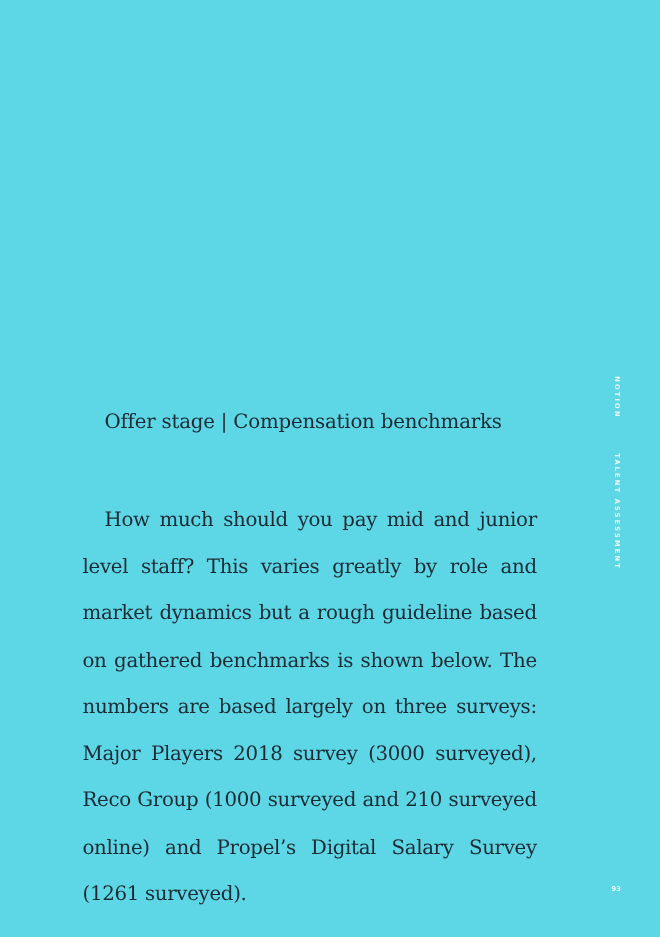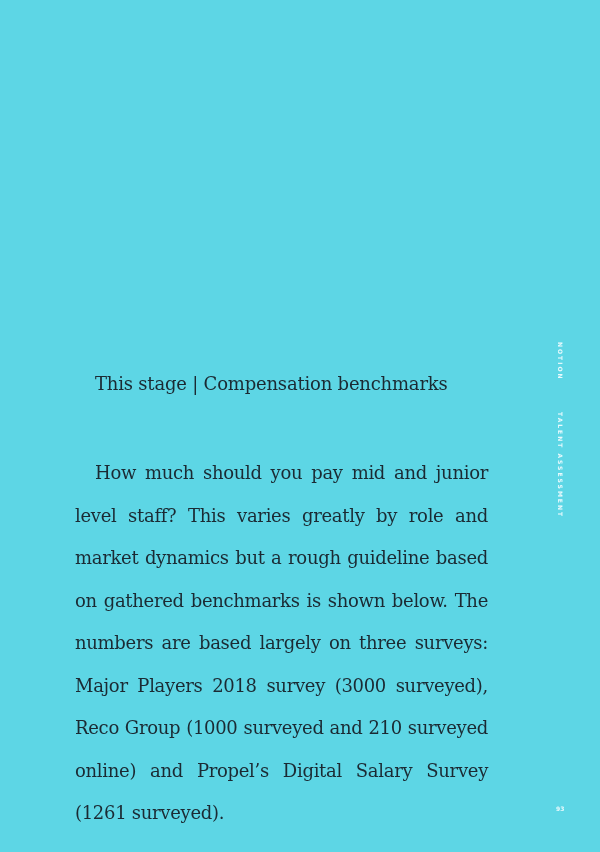--- a/index.html
+++ b/index.html
@@ -13,20 +13,20 @@
   .side { position:absolute; left:557px; font-family:"DejaVu Sans", sans-serif; font-size:6px;
           font-weight:bold; color:#e9fafd; letter-spacing:2px; writing-mode:vertical-rl; }
   .side.brand { top:342px; }
   .side.section { top:412px; }
   .page-num { position:absolute; left:556px; top:805px; font-family:"DejaVu Sans", sans-serif;
               font-size:6px; font-weight:bold; color:#e9fafd; }
 </style>
 </head>
 <body>
 
-<div class="heading">This stage | Compensation benchmarks</div>
+<div class="heading">Offer stage | Compensation benchmarks</div>
 
 <div class="body-text"><span class="indent"></span><span>How much should you pay mid and junior level staff? This varies greatly by role and market dynamics but a rough guideline based on gathered benchmarks is shown below. The numbers are based largely on three surveys: Major Players 2018 survey (3000 surveyed), Reco Group (1000 surveyed and 210 surveyed online) and Propel’s Digital Salary Survey (1261 surveyed).</span></div>
 
 <div class="side brand">NOTION</div>
 <div class="side section">TALENT ASSESSMENT</div>
 
 <div class="page-num">93</div>
 
 </body></html>

